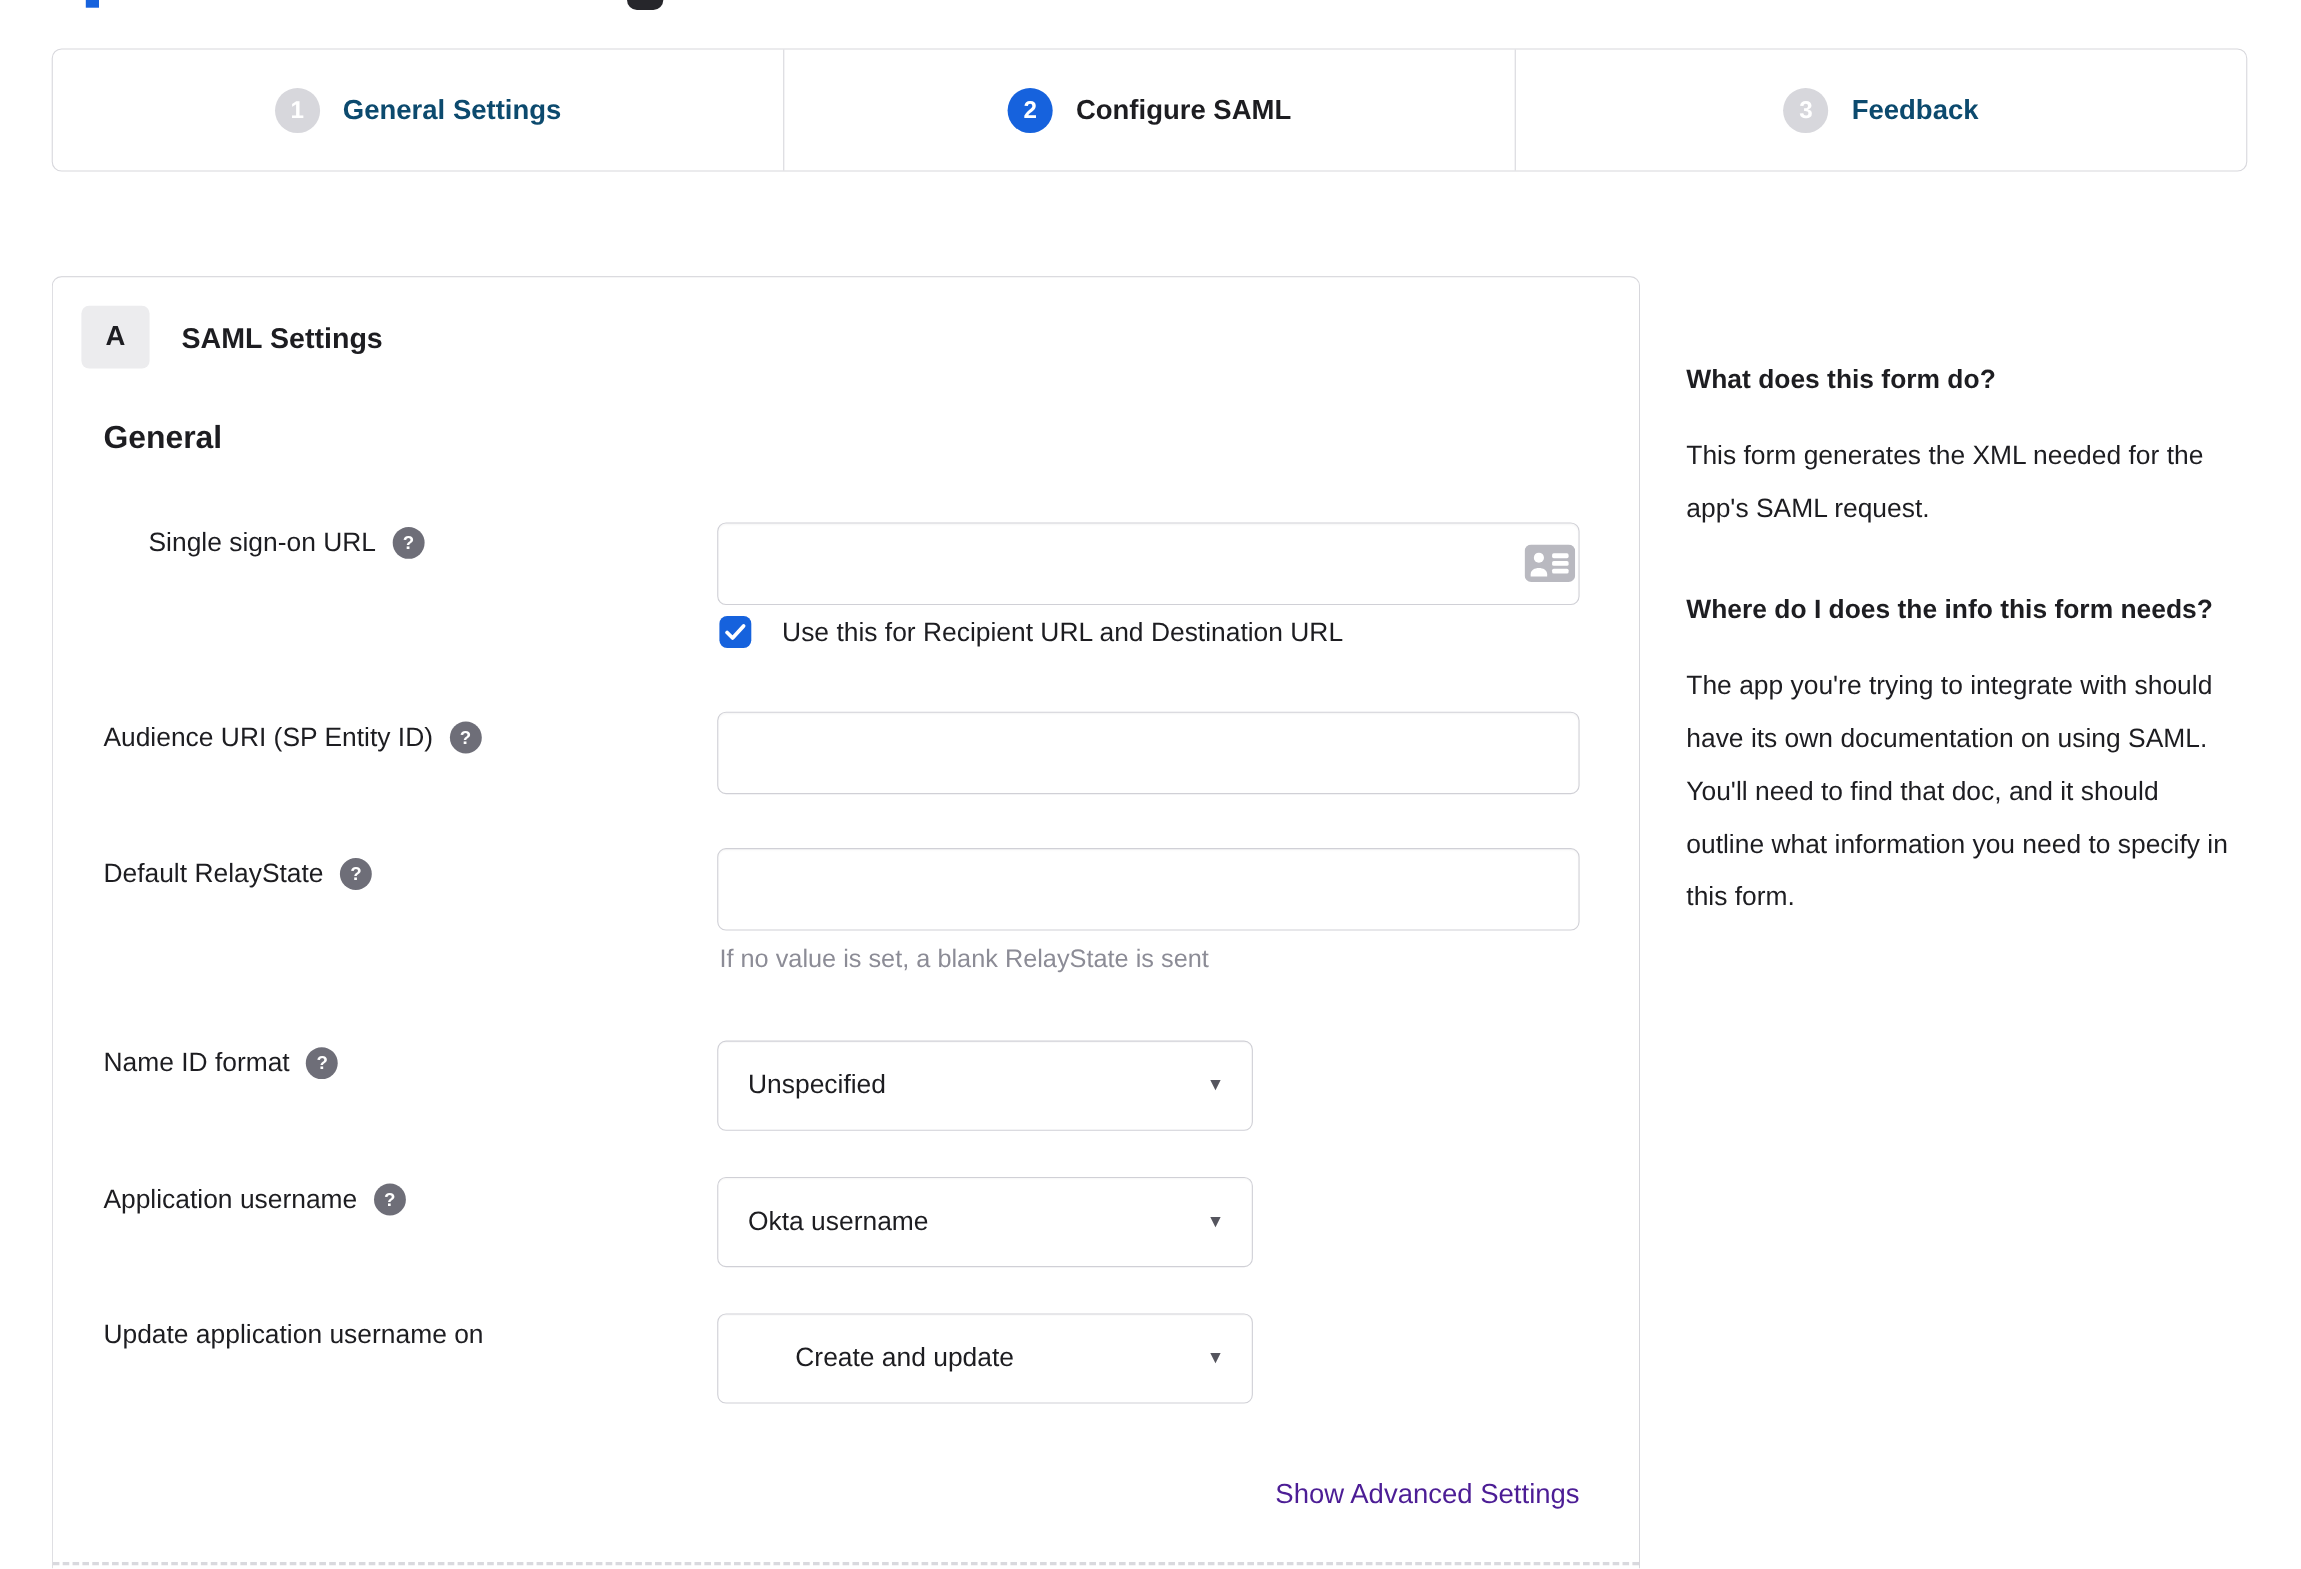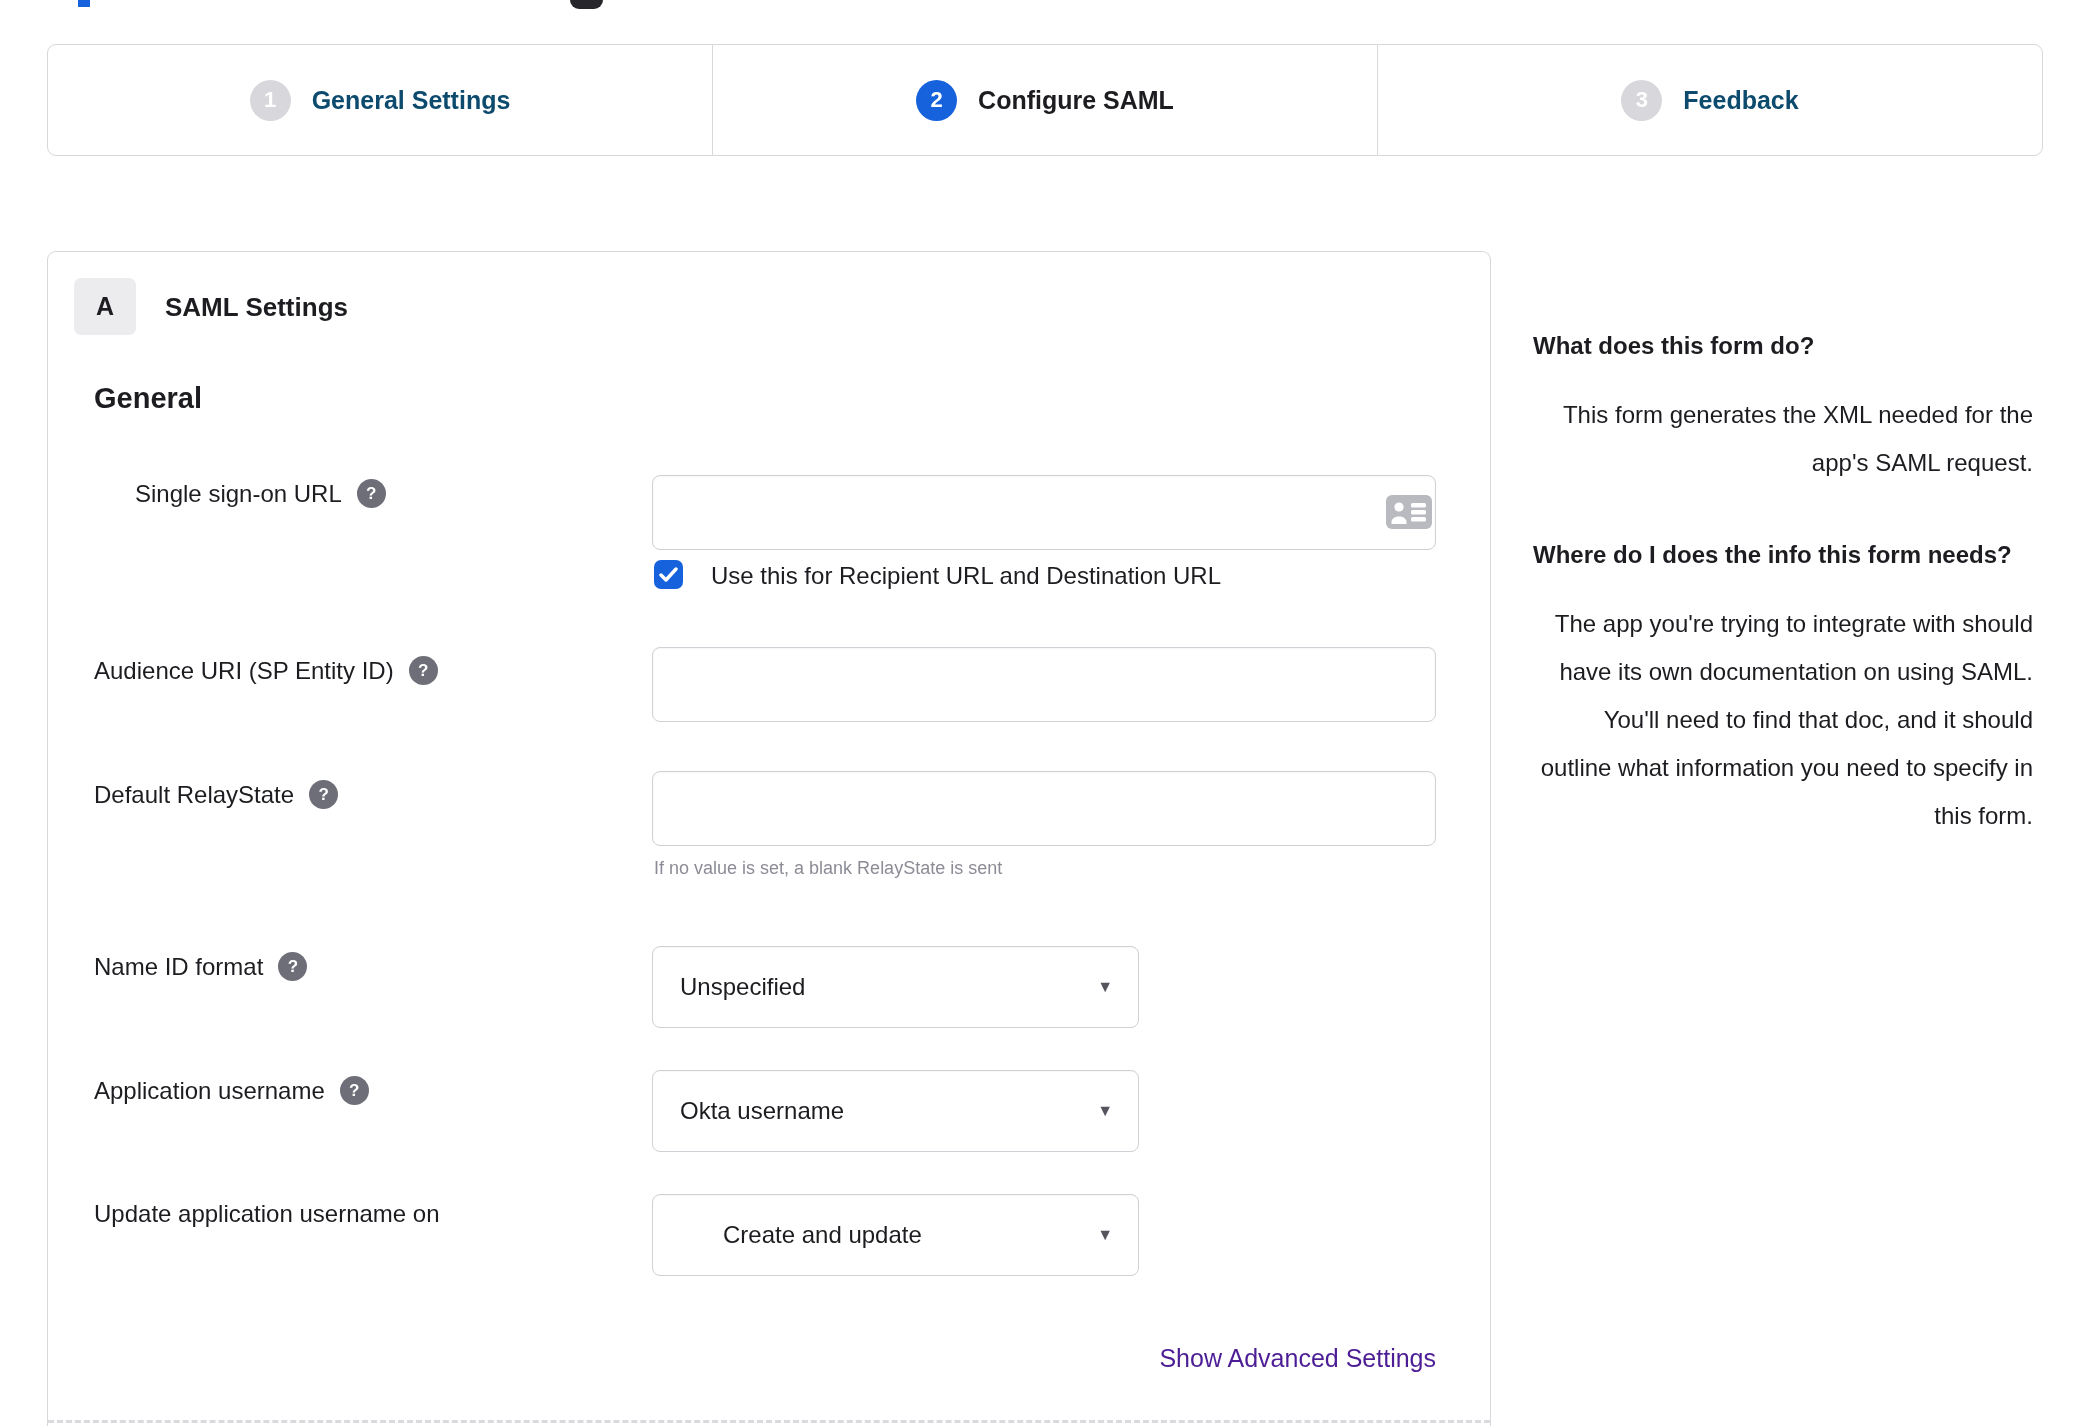--- a/index.html
+++ b/index.html
@@ -101,21 +101,21 @@
     background: #1662dd; border-radius: 7px; cursor: pointer;
     display: flex; align-items: center; justify-content: center;
   }
   .checkbox-label {
     position: absolute; left: 663px;
     font-size: 24px; color: #1d1d21; white-space: nowrap;
   }
 
   .helper-text {
     position: absolute; left: 606px;
-    font-size: 18px; color: #8c8c96; white-space: nowrap;
+    font-size: 23px; color: #8c8c96; white-space: nowrap;
   }
 
   .select-box {
     position: absolute; left: 604px; width: 487px; height: 82px;
     border: 1px solid #d0d0d6; border-radius: 8px; background: #ffffff;
     display: flex; align-items: center; cursor: pointer;
     box-shadow: inset 0 1px 1px rgba(29,29,33,0.03);
   }
   .select-value { font-size: 24px; color: #1d1d21; padding-left: 27px; }
   .select-arrow {
@@ -133,21 +133,20 @@
   .help-sidebar {
     position: absolute; left: 1533px; top: 326px; width: 500px;
   }
   .help-sidebar h3 {
     font-size: 24px; font-weight: 700; color: #1d1d21;
     line-height: 40px; margin: 0 0 25px 0;
   }
   .help-sidebar p {
     font-size: 24px; color: #1d1d21; line-height: 48px;
     margin: 0 0 48px 0;
-    text-align: right;
   }
 </style>
 </head>
 <body>
 
 <div class="screen">
 
   <div class="artifact-blue"></div>
   <div class="artifact-dark"></div>
 

